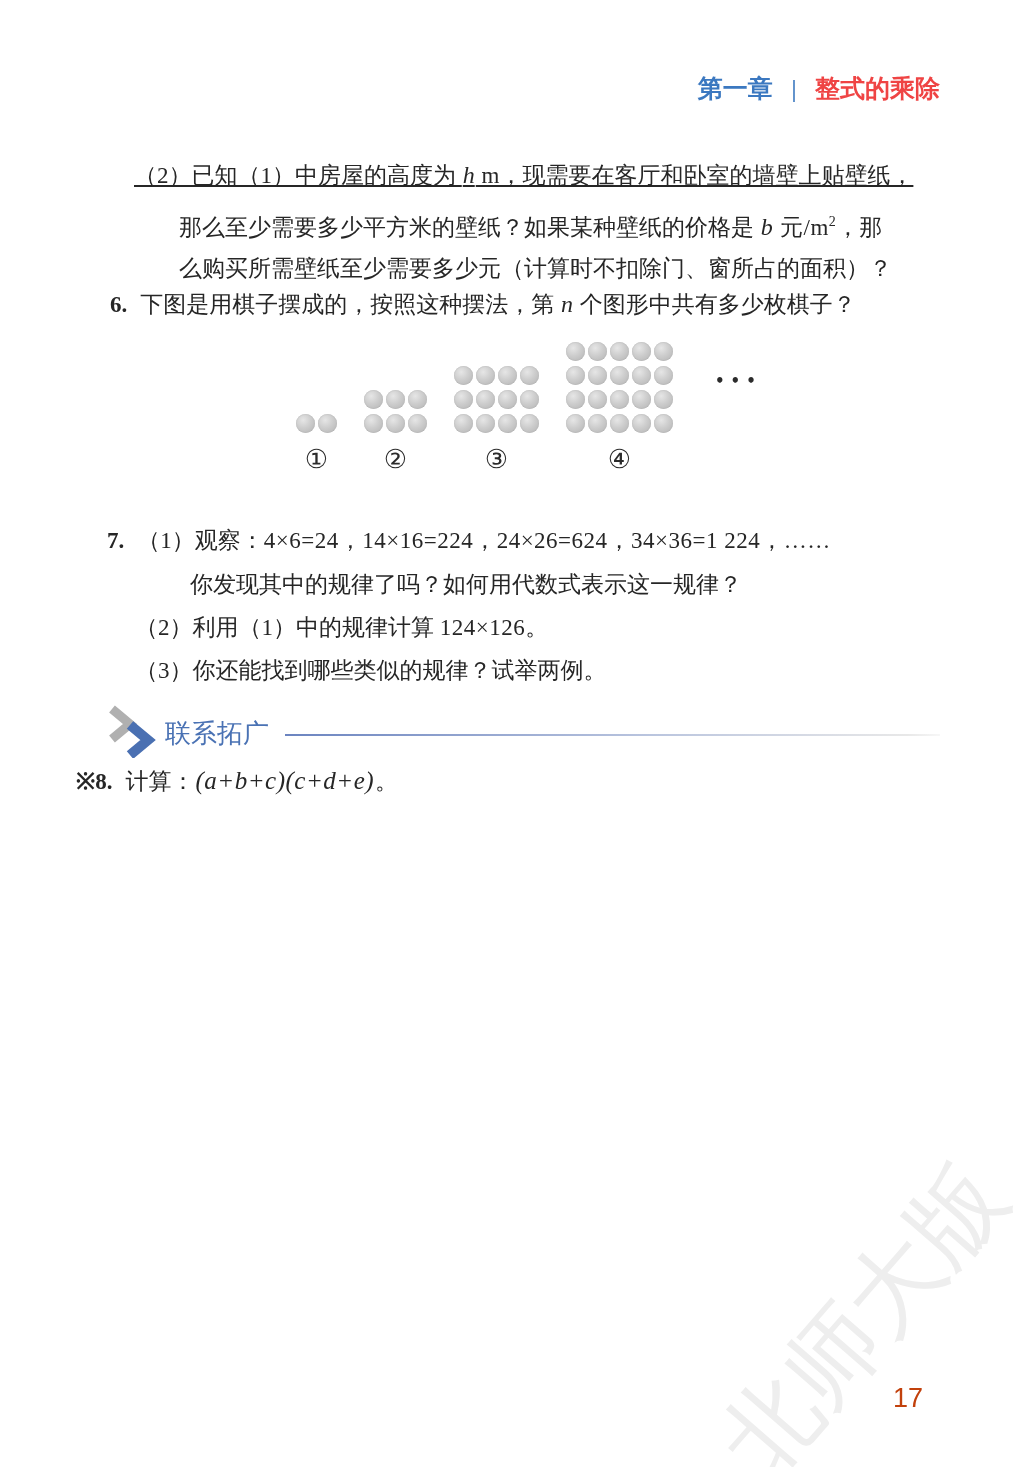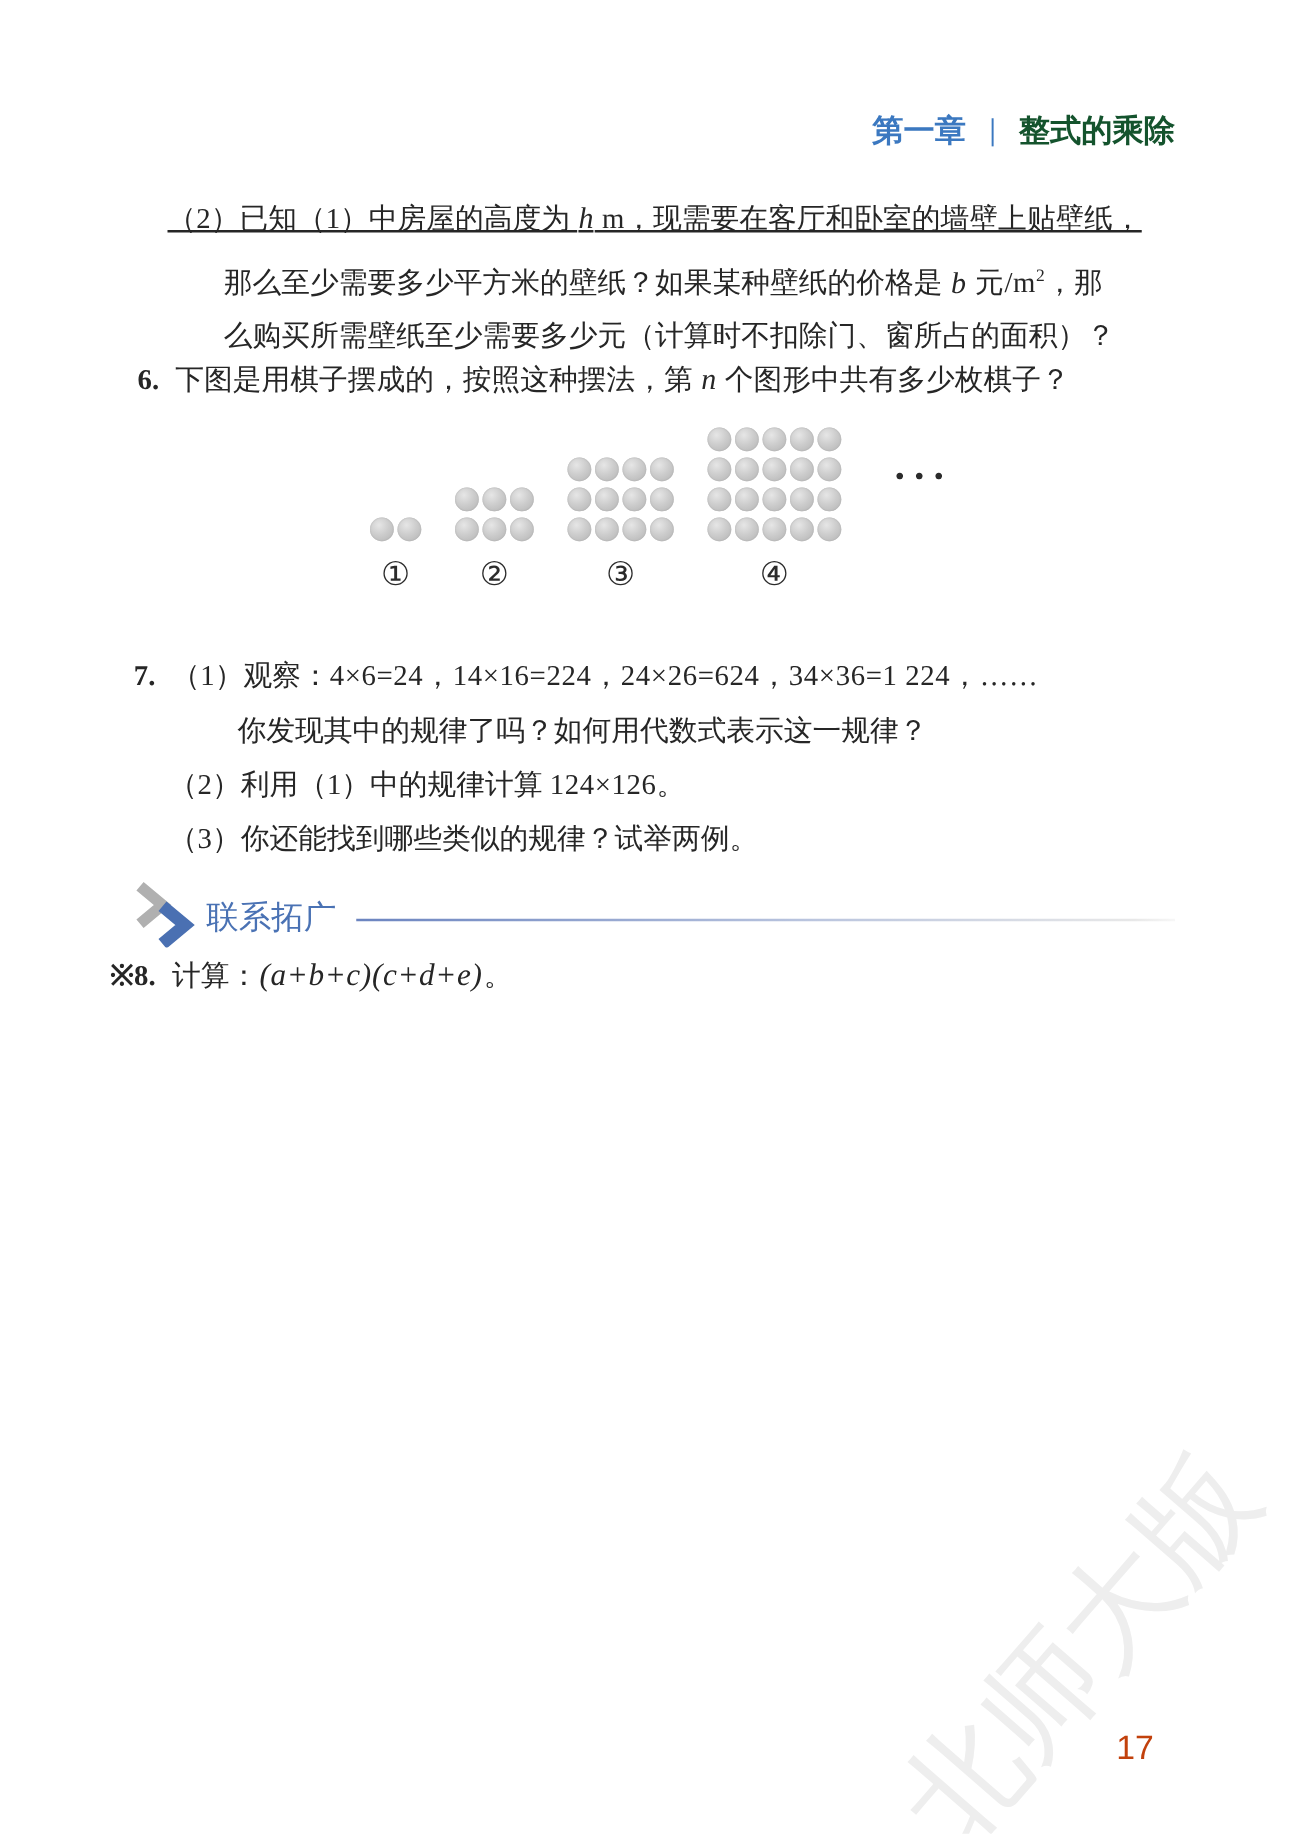--- a/index.html
+++ b/index.html
@@ -8,28 +8,28 @@
     background: #ffffff;
     position: relative;
     overflow: hidden;
     font-family: "Liberation Serif", "DejaVu Serif", serif;
     color: #262626;
   }
   .abs { position: absolute; white-space: nowrap; }
 
   
   .page-header {
-    position: absolute; top: 88px; right: 96px;
+    position: absolute; top: 72px; right: 96px;
     display: flex; align-items: center;
     font-family: "Liberation Sans", "DejaVu Sans", sans-serif;
     font-size: 25px; font-weight: bold;
   }
   .chapter { color: #3b78c0; }
   .header-divider { color: #3b78c0; font-weight: normal; margin: 0 18px; font-size: 24px; transform: scaleX(.8); }
-  .chapter-title { color: #14532d; }
+  .chapter-title { color: #ef4444; }
 
   
   .line { font-size: 23px; line-height: 30px; }
   .prob-num { font-weight: bold; font-family: "Liberation Serif", serif; margin-right: 13px; }
   .var { font-style: italic; font-family: "Liberation Serif", serif; font-size: 24px; padding: 0 1px; }
   .math { font-family: "Liberation Serif", serif; letter-spacing: .5px; }
   sup { font-size: 14px; }
 
   
   .fig { position: absolute; left: 296px; top: 342px; }
@@ -188,19 +188,19 @@
     <span class="section-icon">
       <svg width="58" height="54" viewBox="0 0 58 54">
         <polyline points="9,5 27,20 9,35" fill="none" stroke="#b0b0b0" stroke-width="9"></polyline>
         <polyline points="27,21 45,36 27,51" fill="none" stroke="#4a70b2" stroke-width="10"></polyline>
       </svg>
     </span>
     <span class="section-title">联系拓广</span>
     <span class="section-rule"></span>
   </div>
 
-  <div class="abs line" style="left:88px; top:766px;">
+  <div class="abs line" style="left:76px; top:766px;">
     <span class="prob-num">※8.</span><span>计算：</span><span class="var math" style="font-size:25px;">(a+b+c)(c+d+e)</span><span>。</span>
   </div>
 
   <div class="page-number">17</div>
 
 </div>
 
 </body></html>

